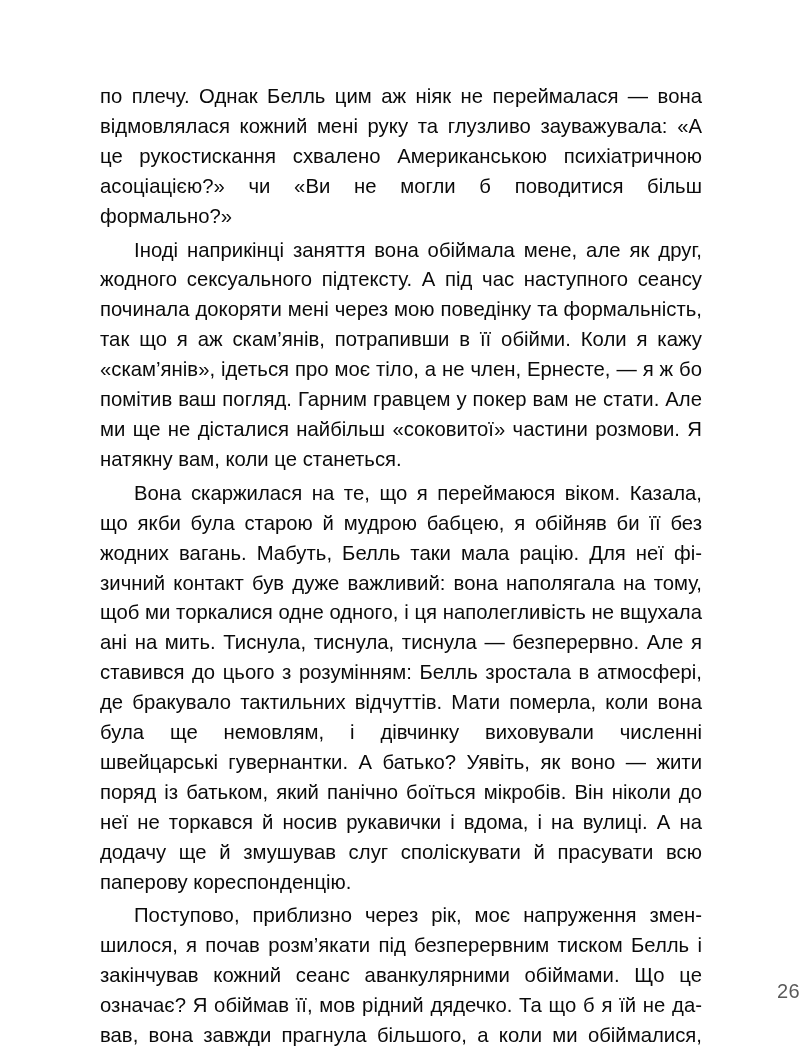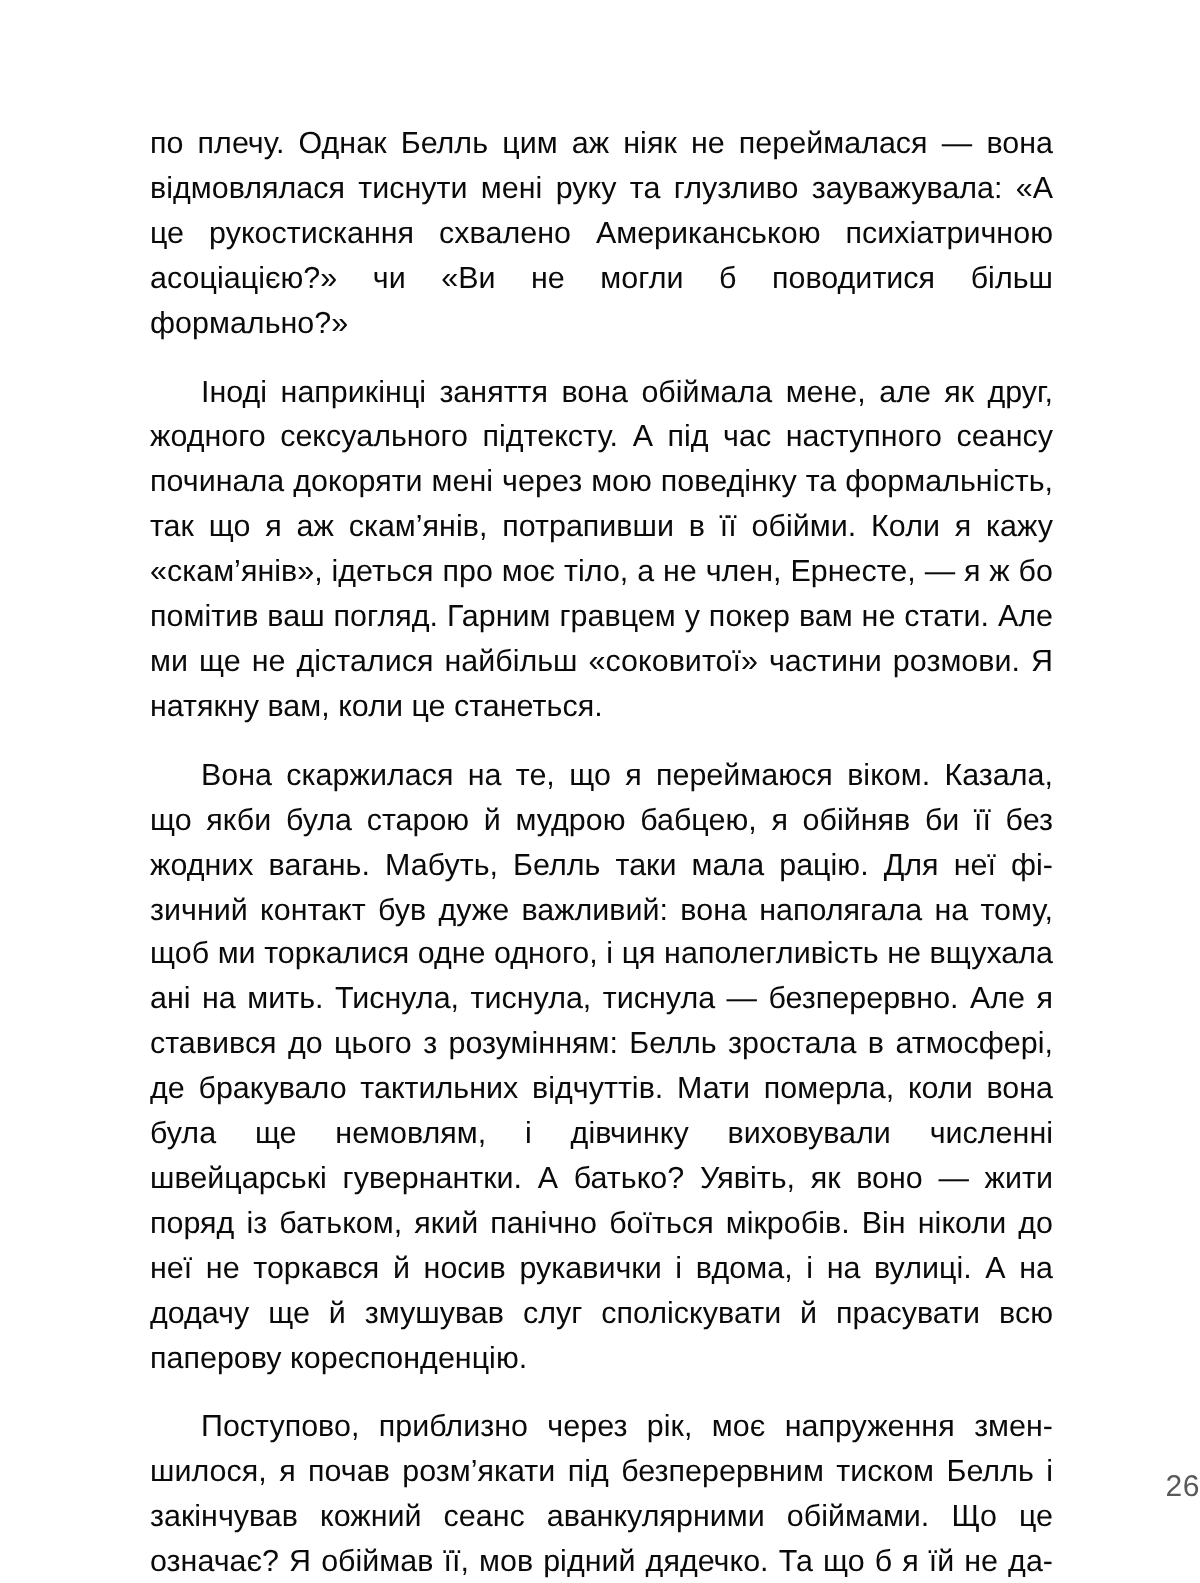--- a/index.html
+++ b/index.html
@@ -38,41 +38,41 @@
     letter-spacing: 0.02px;
     word-spacing: 0px;
     color: #0a0a0a;
     hyphens: manual;
     -webkit-hyphens: manual;
   }
   .para.indent {
     text-indent: 34px;
   }
   .para + .para {
-    margin-top: 16px;
+    margin-top: 4px;
   }
   .folio {
     position: absolute;
     left: 0;
     top: 978px;
     width: 800px;
     text-align: right;
     font-size: 20px;
     line-height: 26px;
     color: #5a5a5a;
     letter-spacing: 0.4px;
   }
 </style>
 </head>
 <body>
 
 <div class="page">
 
   <div class="text-block">
-    <p class="para">по плечу. Однак Белль цим аж ніяк не переймалася — вона відмовлялася тиснути мені руку та глузливо зауважувала: «А це рукостискання схвалено Американською психіатричною асоці­ацією?» чи «Ви не могли б поводитися більш формально?»</p>
+    <p class="para">по плечу. Однак Белль цим аж ніяк не переймалася — вона відмовлялася кожний мені руку та глузливо зауважувала: «А це рукостискання схвалено Американською психіатричною асоці­ацією?» чи «Ви не могли б поводитися більш формально?»</p>
     <p class="para indent">Іноді наприкінці заняття вона обіймала мене, але як друг, жодного сексуального підтексту. А під час наступного сеан­су починала докоряти мені через мою поведінку та формаль­ність, так що я аж скам’янів, потрапивши в її обійми. Коли я кажу «скам’янів», ідеться про моє тіло, а не член, Ерне­сте, — я ж бо помітив ваш погляд. Гарним гравцем у покер вам не стати. Але ми ще не дісталися найбільш «соковитої» частини розмови. Я натякну вам, коли це станеться.</p>
     <p class="para indent">Вона скаржилася на те, що я переймаюся віком. Казала, що якби була старою й мудрою бабцею, я обійняв би її без жодних вагань. Мабуть, Белль таки мала рацію. Для неї фі­зичний контакт був дуже важливий: вона наполягала на тому, щоб ми торкалися одне одного, і ця наполегливість не вщу­хала ані на мить. Тиснула, тиснула, тиснула — безперервно. Але я ставився до цього з розумінням: Белль зростала в ат­мосфері, де бракувало тактильних відчуттів. Мати померла, коли вона була ще немовлям, і дівчинку виховували числен­ні швейцарські гувернантки. А батько? Уявіть, як воно — жити поряд із батьком, який панічно боїться мікробів. Він ніколи до неї не торкався й носив рукавички і вдома, і на вулиці. А на додачу ще й змушував слуг споліскувати й пра­сувати всю паперову кореспонденцію.</p>
     <p class="para indent">Поступово, приблизно через рік, моє напруження змен­шилося, я почав розм’якати під безперервним тиском Белль і закінчував кожний сеанс аванкулярними обіймами. Що це означає? Я обіймав її, мов рідний дядечко. Та що б я їй не да­вав, вона завжди прагнула більшого, а коли ми обіймалися, повсякчас намагалася поцілувати мене у щічку. Я завжди наголошував на тому, що слід поважати особисті межі одне</p>
   </div>
 
   <div class="folio">26</div>
 
 </div>
 
 </body></html>

